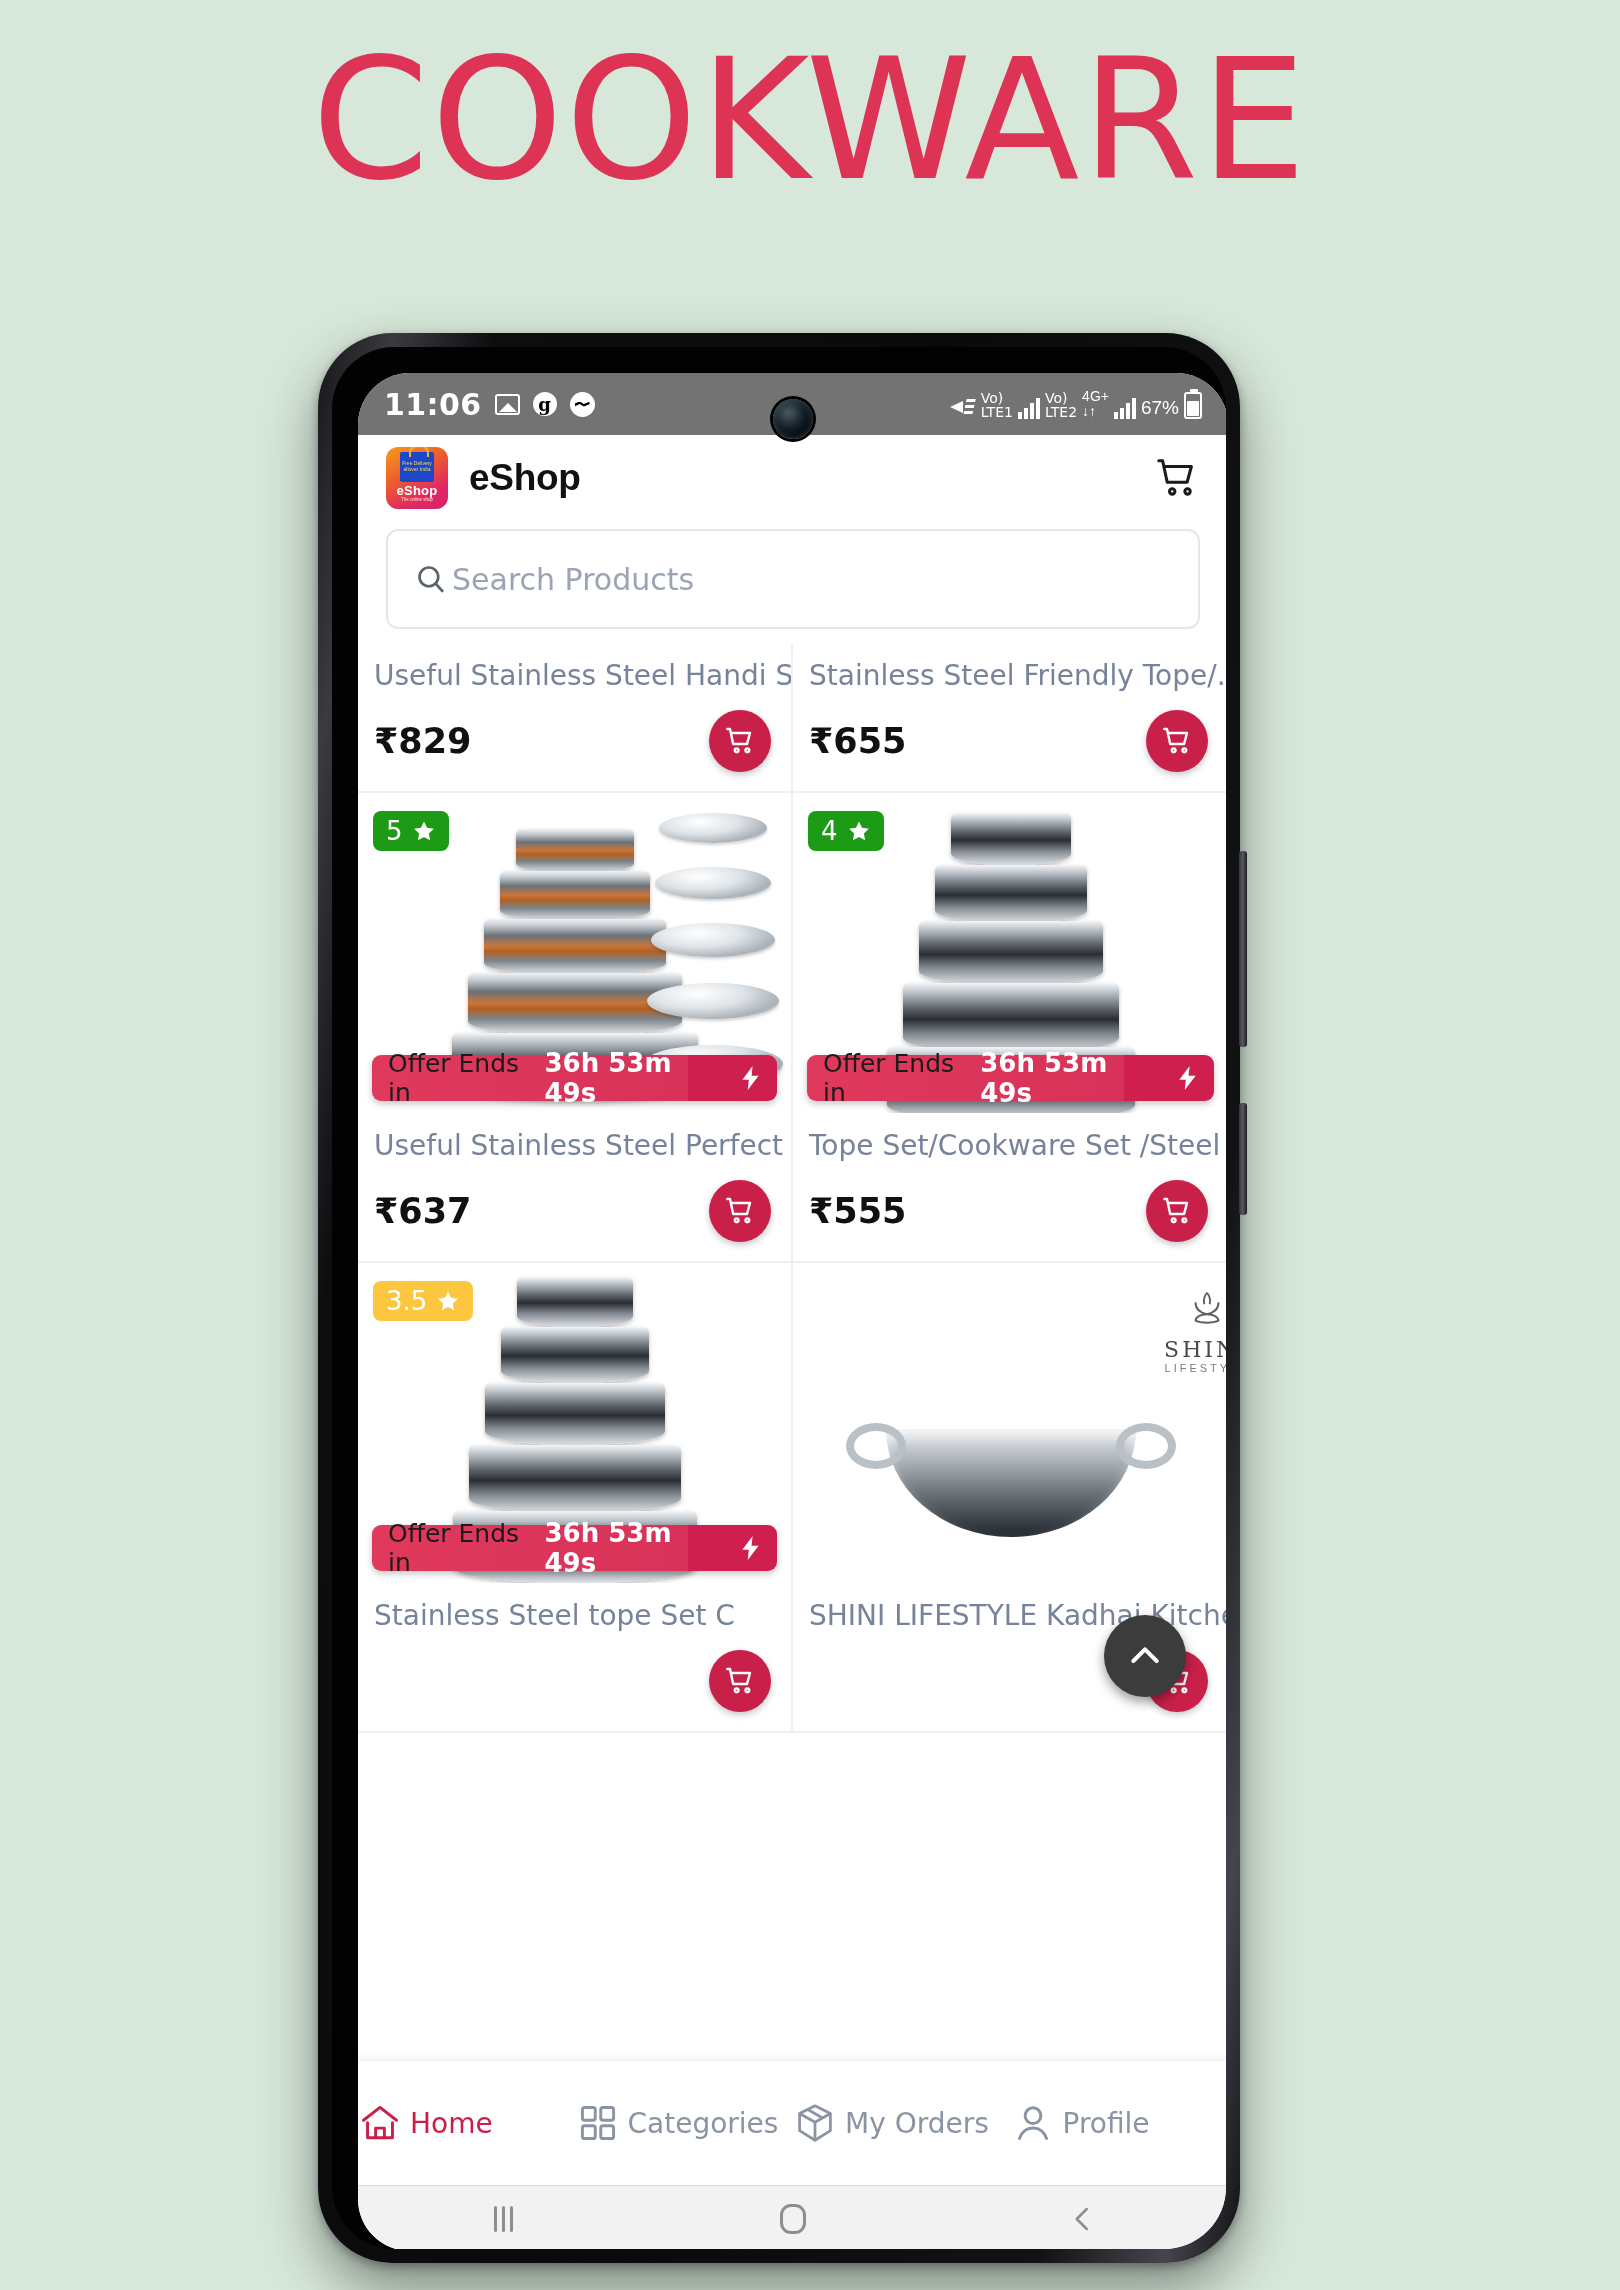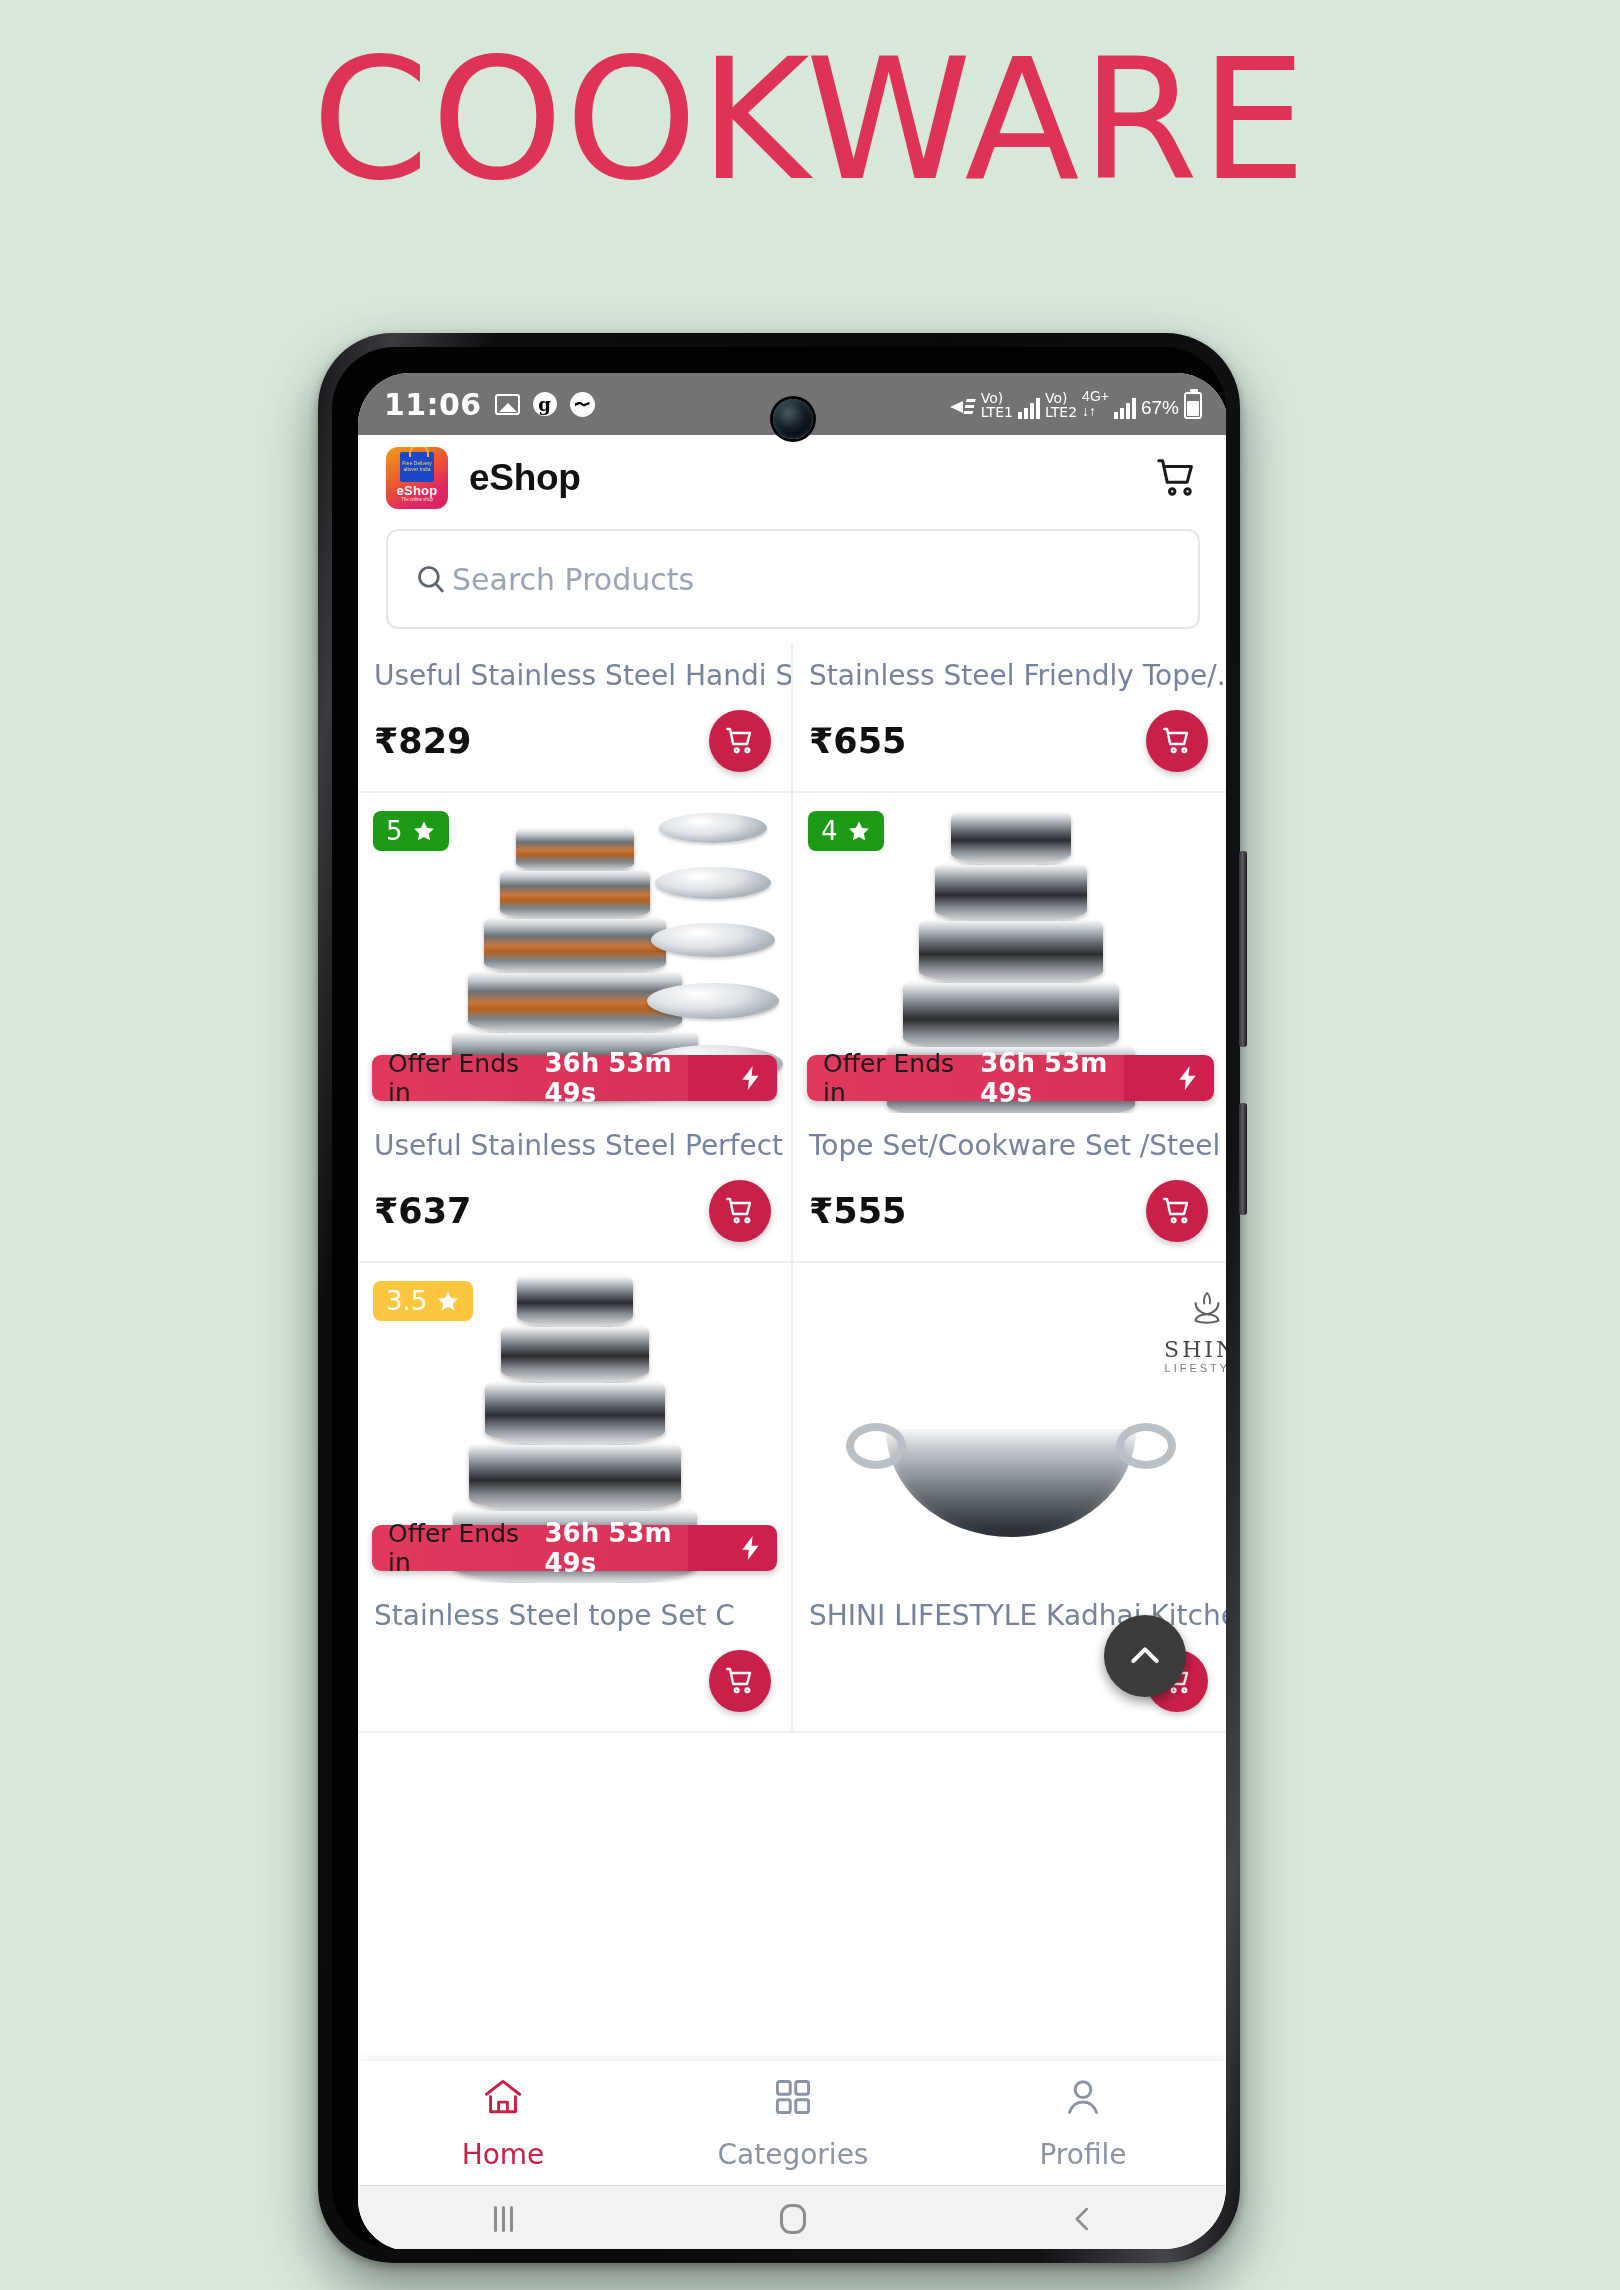--- a/index.html
+++ b/index.html
@@ -222,21 +222,21 @@
     background:#3c3c3c; display:flex;align-items:center;justify-content:center;
     box-shadow:0 5px 12px rgba(0,0,0,.4);
   }
 
   
   .bottomnav {
     position:absolute; left:0; bottom:66px; width:100%; height:124px;
     background:#fff; display:flex; align-items:center;
     box-shadow:0 -2px 8px rgba(0,0,0,.07); z-index:15;
   }
-  .navitem { flex:1; display:flex; flex-direction:column; align-items:center; gap:19px; }
+  .navitem { flex:1; display:flex; flex-direction:row; align-items:center; gap:8px; }
   .navitem .lab { font-size:28px; color:#8b94a3; font-family:"DejaVu Sans",sans-serif; }
   .navitem.active .lab { color:#c9204a; }
 
   
   .androidnav {
     position:absolute; left:0; bottom:0; width:100%; height:66px;
     background:#f2f2f2; display:flex; align-items:center; z-index:15;
     border-top:1px solid #dcdcdc;
   }
   .androidnav > div { flex:1; display:flex; align-items:center; justify-content:center; }
@@ -522,20 +522,28 @@
           <div class="navitem">
             <svg width="44" height="44" viewBox="0 0 24 24" fill="none" stroke="#8b94a3" stroke-width="1.6">
               <rect x="3.5" y="3.5" width="7" height="7" rx="1.2"></rect>
                 <rect x="13.5" y="3.5" width="7" height="7" rx="1.2"></rect>
               <rect x="3.5" y="13.5" width="7" height="7" rx="1.2"></rect>
                 <rect x="13.5" y="13.5" width="7" height="7" rx="1.2"></rect>
             </svg>
             <span class="lab">Categories</span>
           </div>
           <div class="navitem">
+            <svg width="44" height="44" viewBox="0 0 24 24" fill="none" stroke="#8b94a3" stroke-width="1.5" stroke-linejoin="round">
+              <path d="M12 2.6l8.4 4.2v9.4L12 21.4 3.6 16.2V6.8z"></path>
+                <path d="M3.6 6.8L12 11.6l8.4-4.8M12 11.6v9.8"></path>
+                <path d="M7.8 4.5l8.4 4.8"></path>
+            </svg>
+            <span class="lab">My Orders</span>
+          </div>
+          <div class="navitem">
             <svg width="44" height="44" viewBox="0 0 24 24" fill="none" stroke="#8b94a3" stroke-width="1.6" stroke-linecap="round">
               <circle cx="12" cy="8" r="4.3"></circle>
                 <path d="M4.6 20.4c1.4-3.8 4.2-5.7 7.4-5.7s6 1.9 7.4 5.7"></path>
             </svg>
             <span class="lab">Profile</span>
           </div>
         </div>
 
         <div class="androidnav">
           <div>

